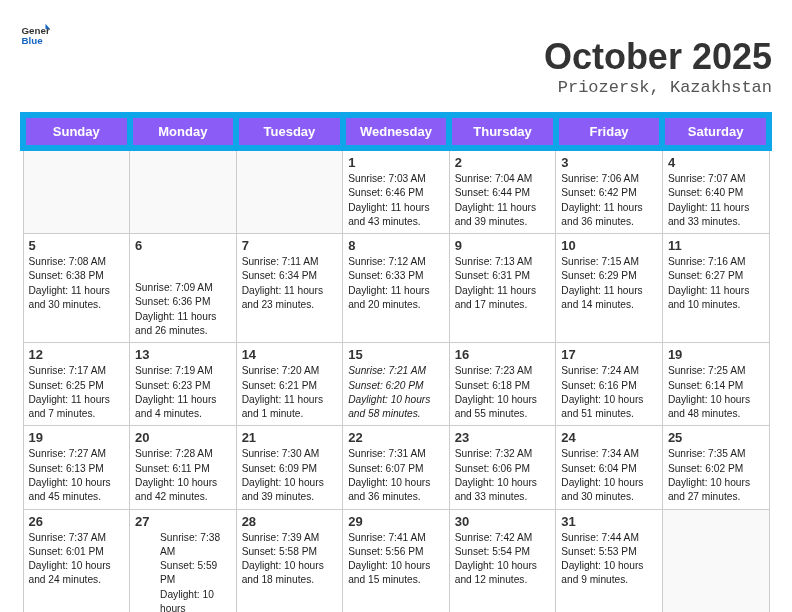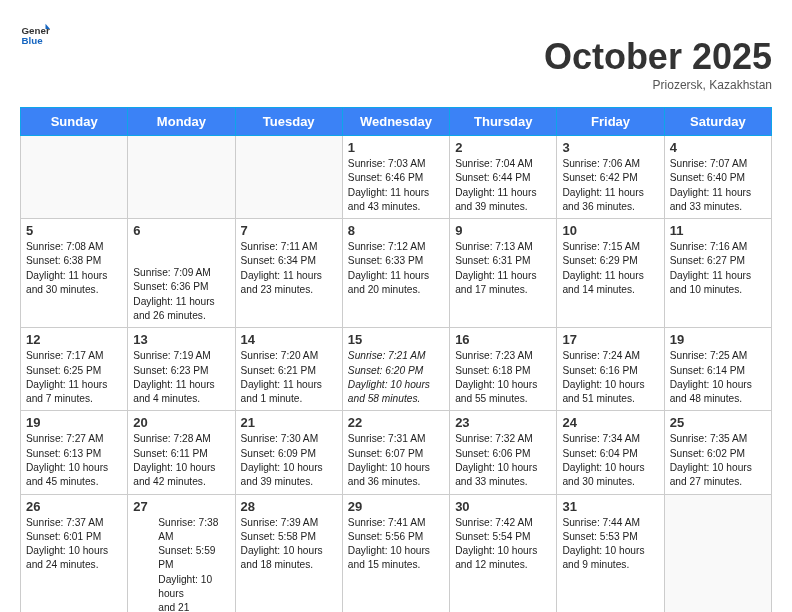--- a/index.html
+++ b/index.html
@@ -28,35 +28,36 @@
     .title-block {
       text-align: right;
     }
     .month-title {
       font-size: 36px;
       font-weight: bold;
       color: #333;
       margin-top: 16px;
     }
     .location-title {
-      font-size: 12px;
+      font-size: 17px;
       color: #555;
+      font-family: Liberation Mono, monospace;
     }
     .calendar {
       width: 100%;
       border-collapse: collapse;
       border: 1px solid #ccc;
     }
     .calendar th {
-      background-color: #3b82f6;
+      background-color: #8b5cf6;
       color: white;
       text-align: center;
       padding: 6px 4px;
       font-size: 13px;
-      border: 1px solid #0ea5e9;
+      border: 6px solid #0ea5e9;
     }
     .calendar td {
       vertical-align: top;
       border: 1px solid #ccc;
       padding: 4px 5px;
       width: calc(100% / 7);
       min-height: 80px;
       background: #fff;
       font-size: 10.5px;
       color: #333;

